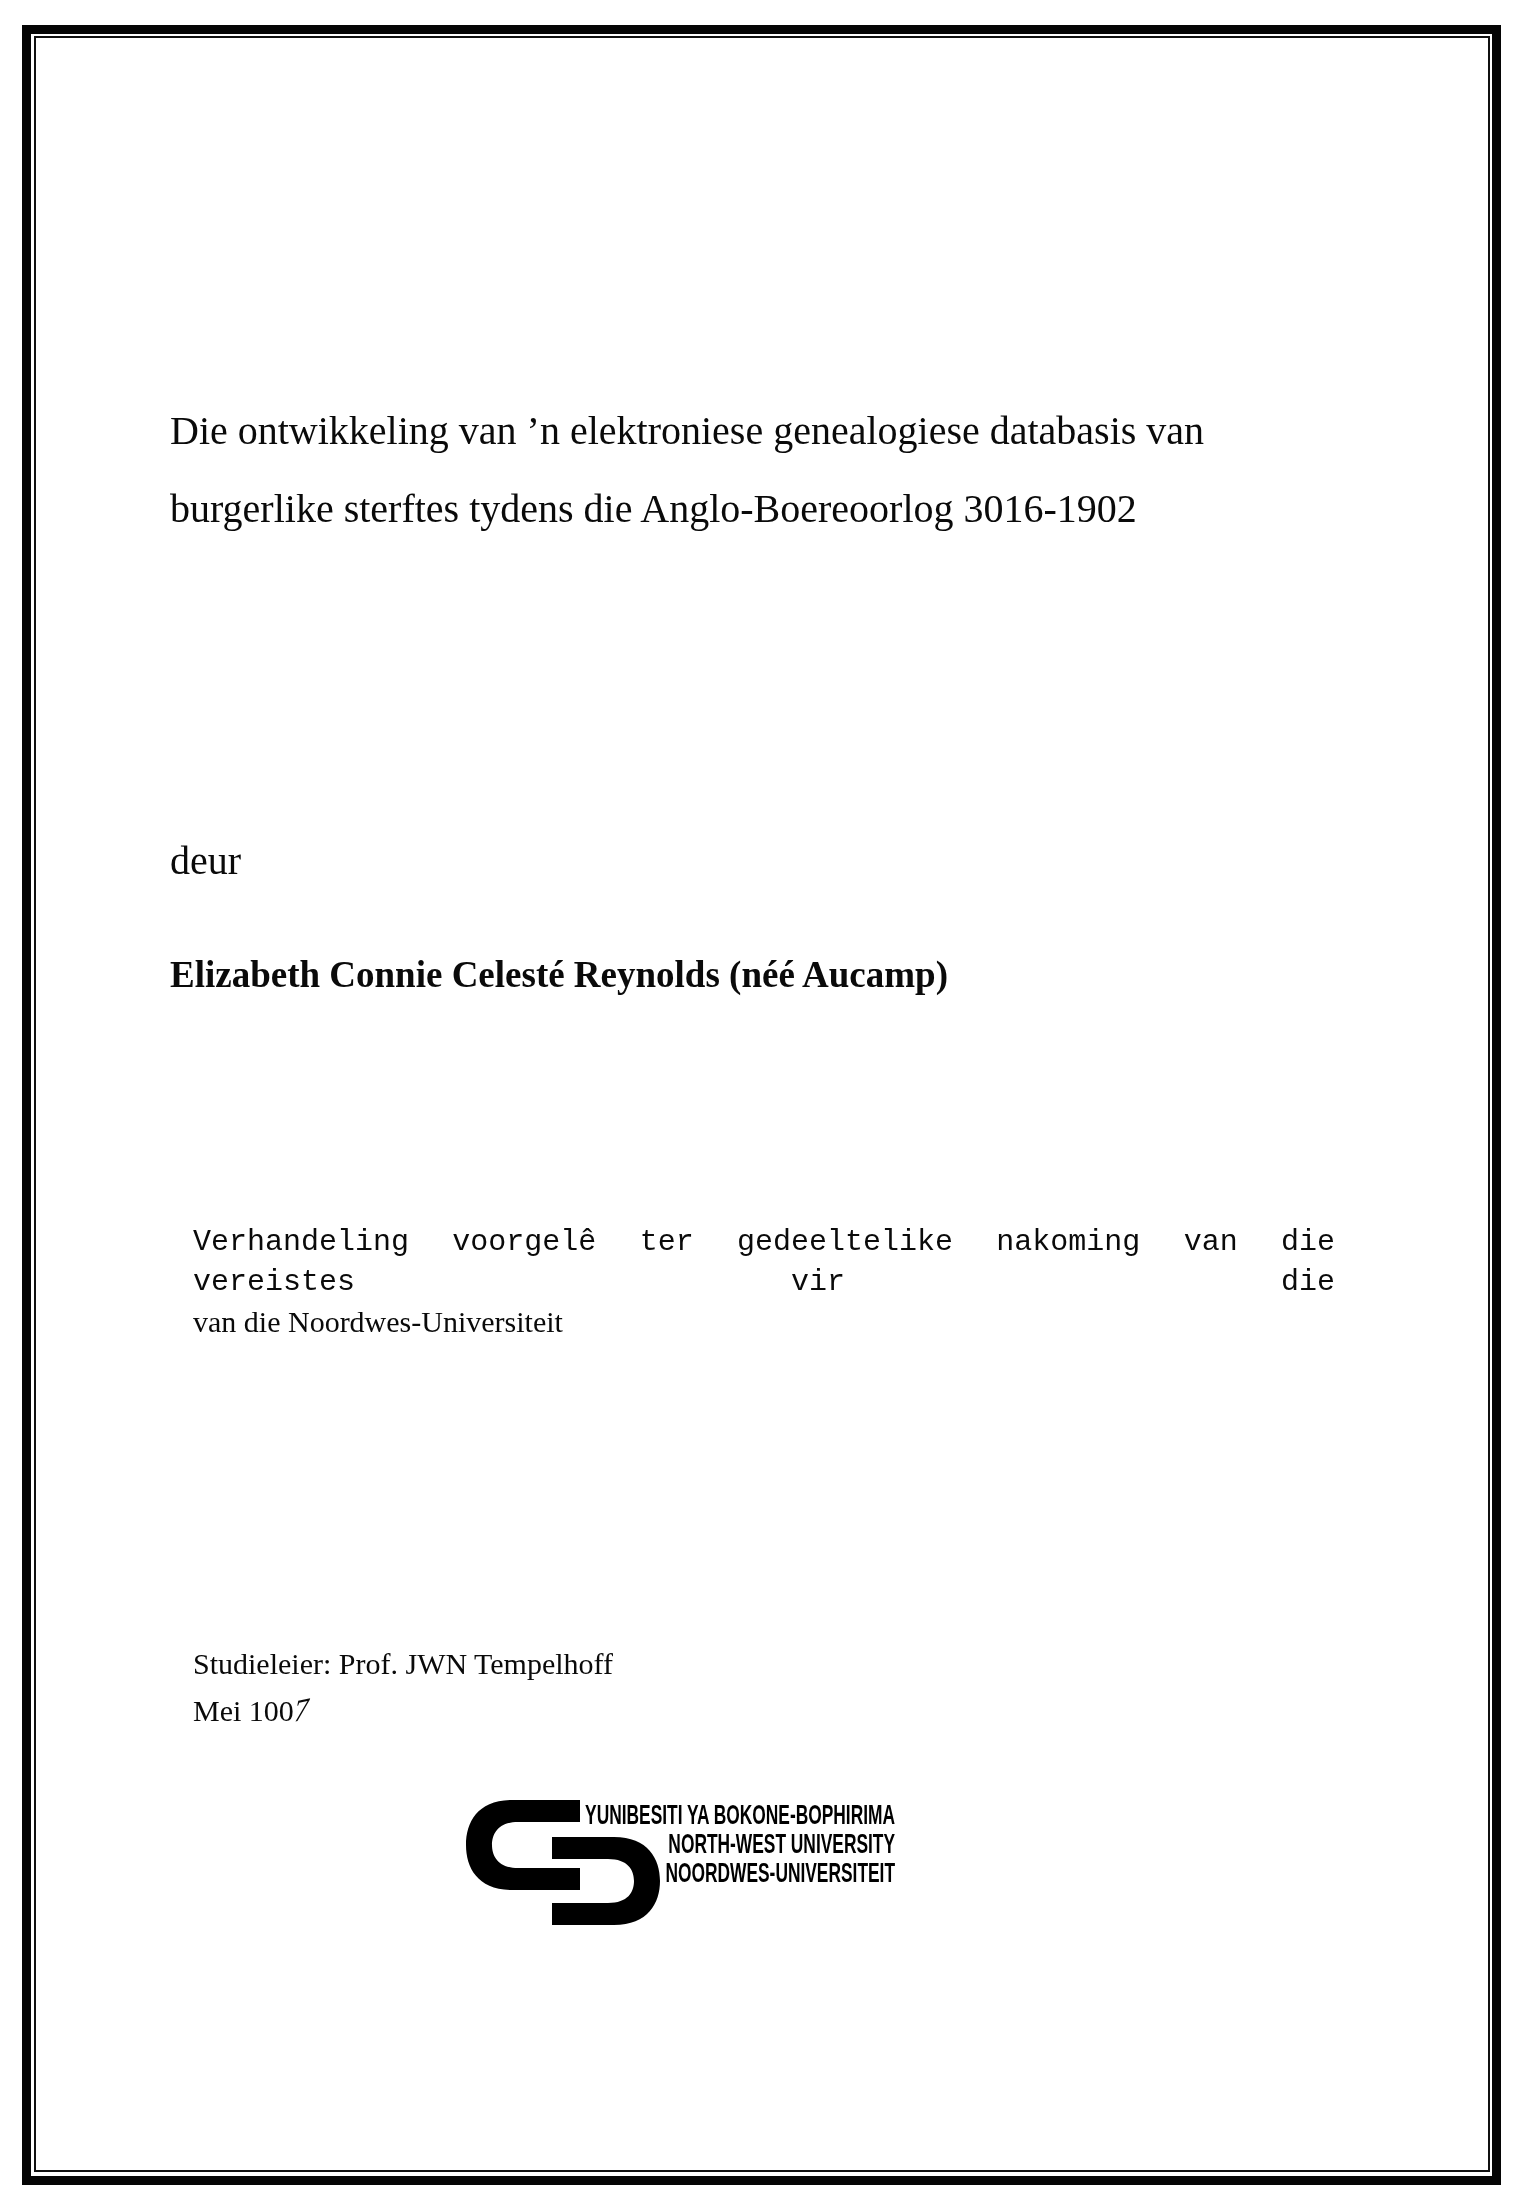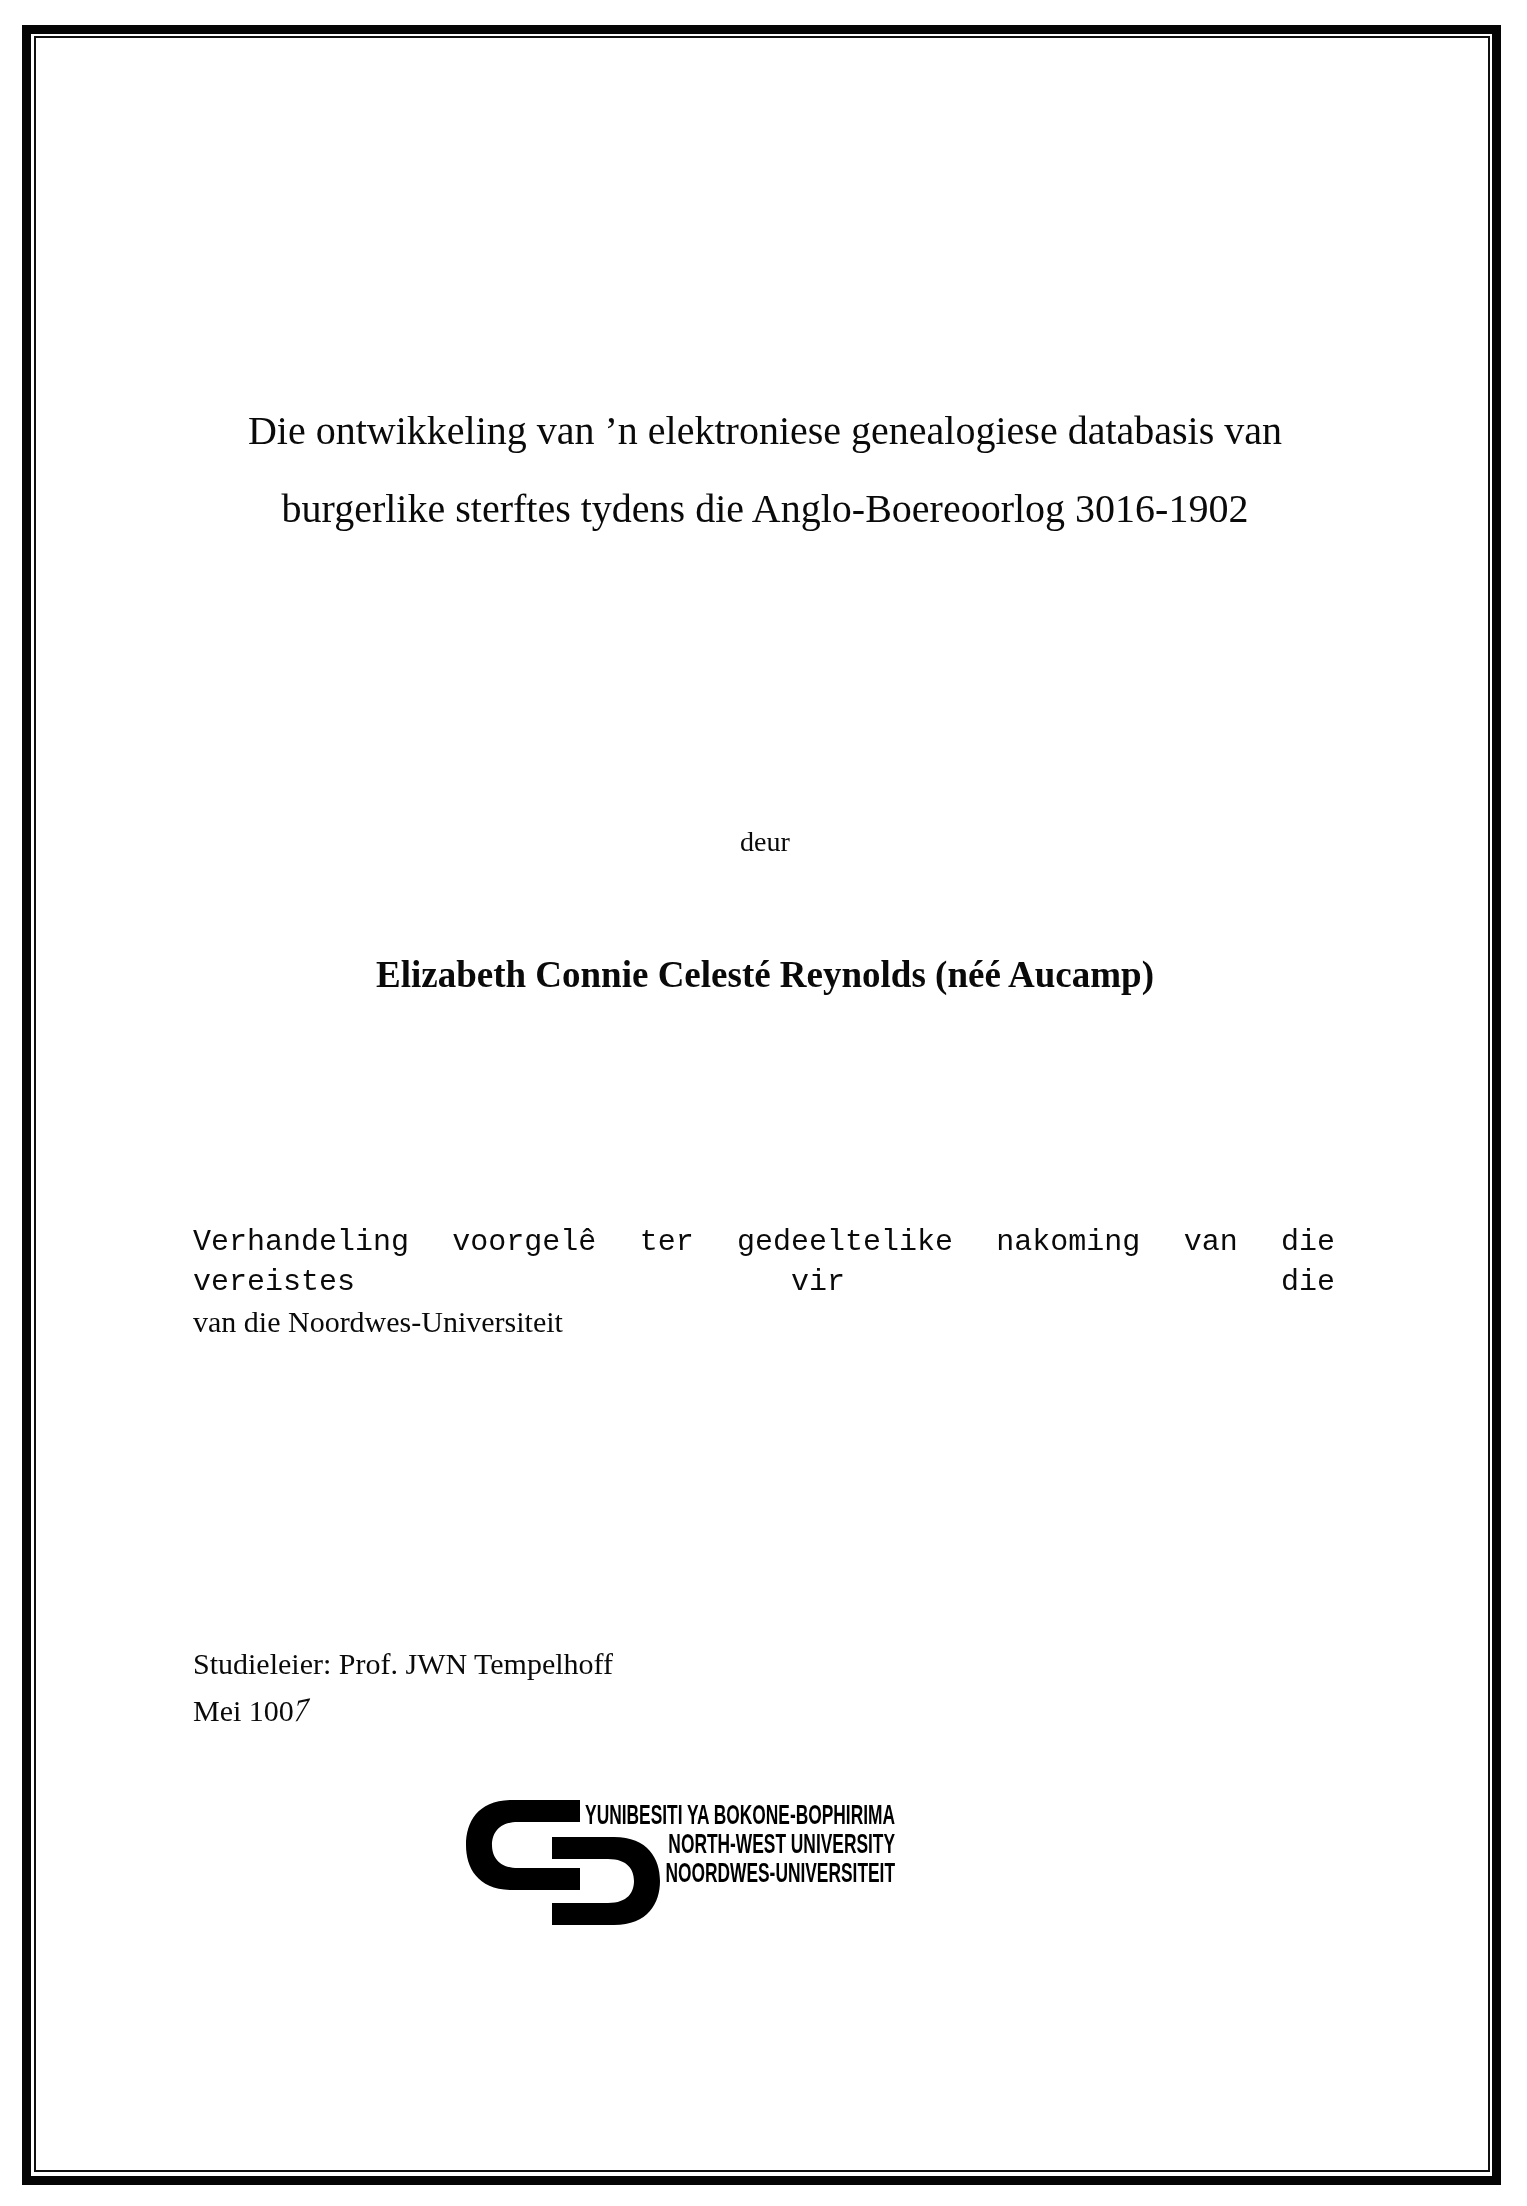--- a/index.html
+++ b/index.html
@@ -8,23 +8,23 @@
     font-family:"Liberation Serif", serif;color:#0a0a0a;overflow:hidden;
   }
   .frame-outer{
     position:absolute;left:22px;top:25px;right:26px;bottom:21px;
     border:9px solid #050505;
   }
   .frame-inner{
     position:absolute;left:34px;top:36px;right:37px;bottom:34px;
     border:2px solid #101010;
   }
-  .center-col{position:absolute;left:170px;width:1190px;text-align:center;}
+  .center-col{position:absolute;left:170px;width:1190px;text-align:left;}
   .title-block{top:392px;font-size:40px;line-height:78px;}
-  .byline{top:822px;font-size:28px;line-height:40px;}
+  .byline{top:841px;font-size:40px;line-height:40px;}
   .author{top:952px;font-size:37px;line-height:46px;font-weight:bold;}
   .statement{
     position:absolute;left:193px;top:1222px;width:1142px;
     font-size:30px;line-height:40px;text-align:left;
   }
   .statement .just{text-align:justify;text-align-last:justify;font-family:Liberation Mono, monospace;}
   .statement .it{font-style:italic;}
   .supervisor-block{
     position:absolute;left:193px;top:1640px;width:900px;
     font-size:30px;line-height:47px;text-align:left;font-family:Liberation Serif, serif;

